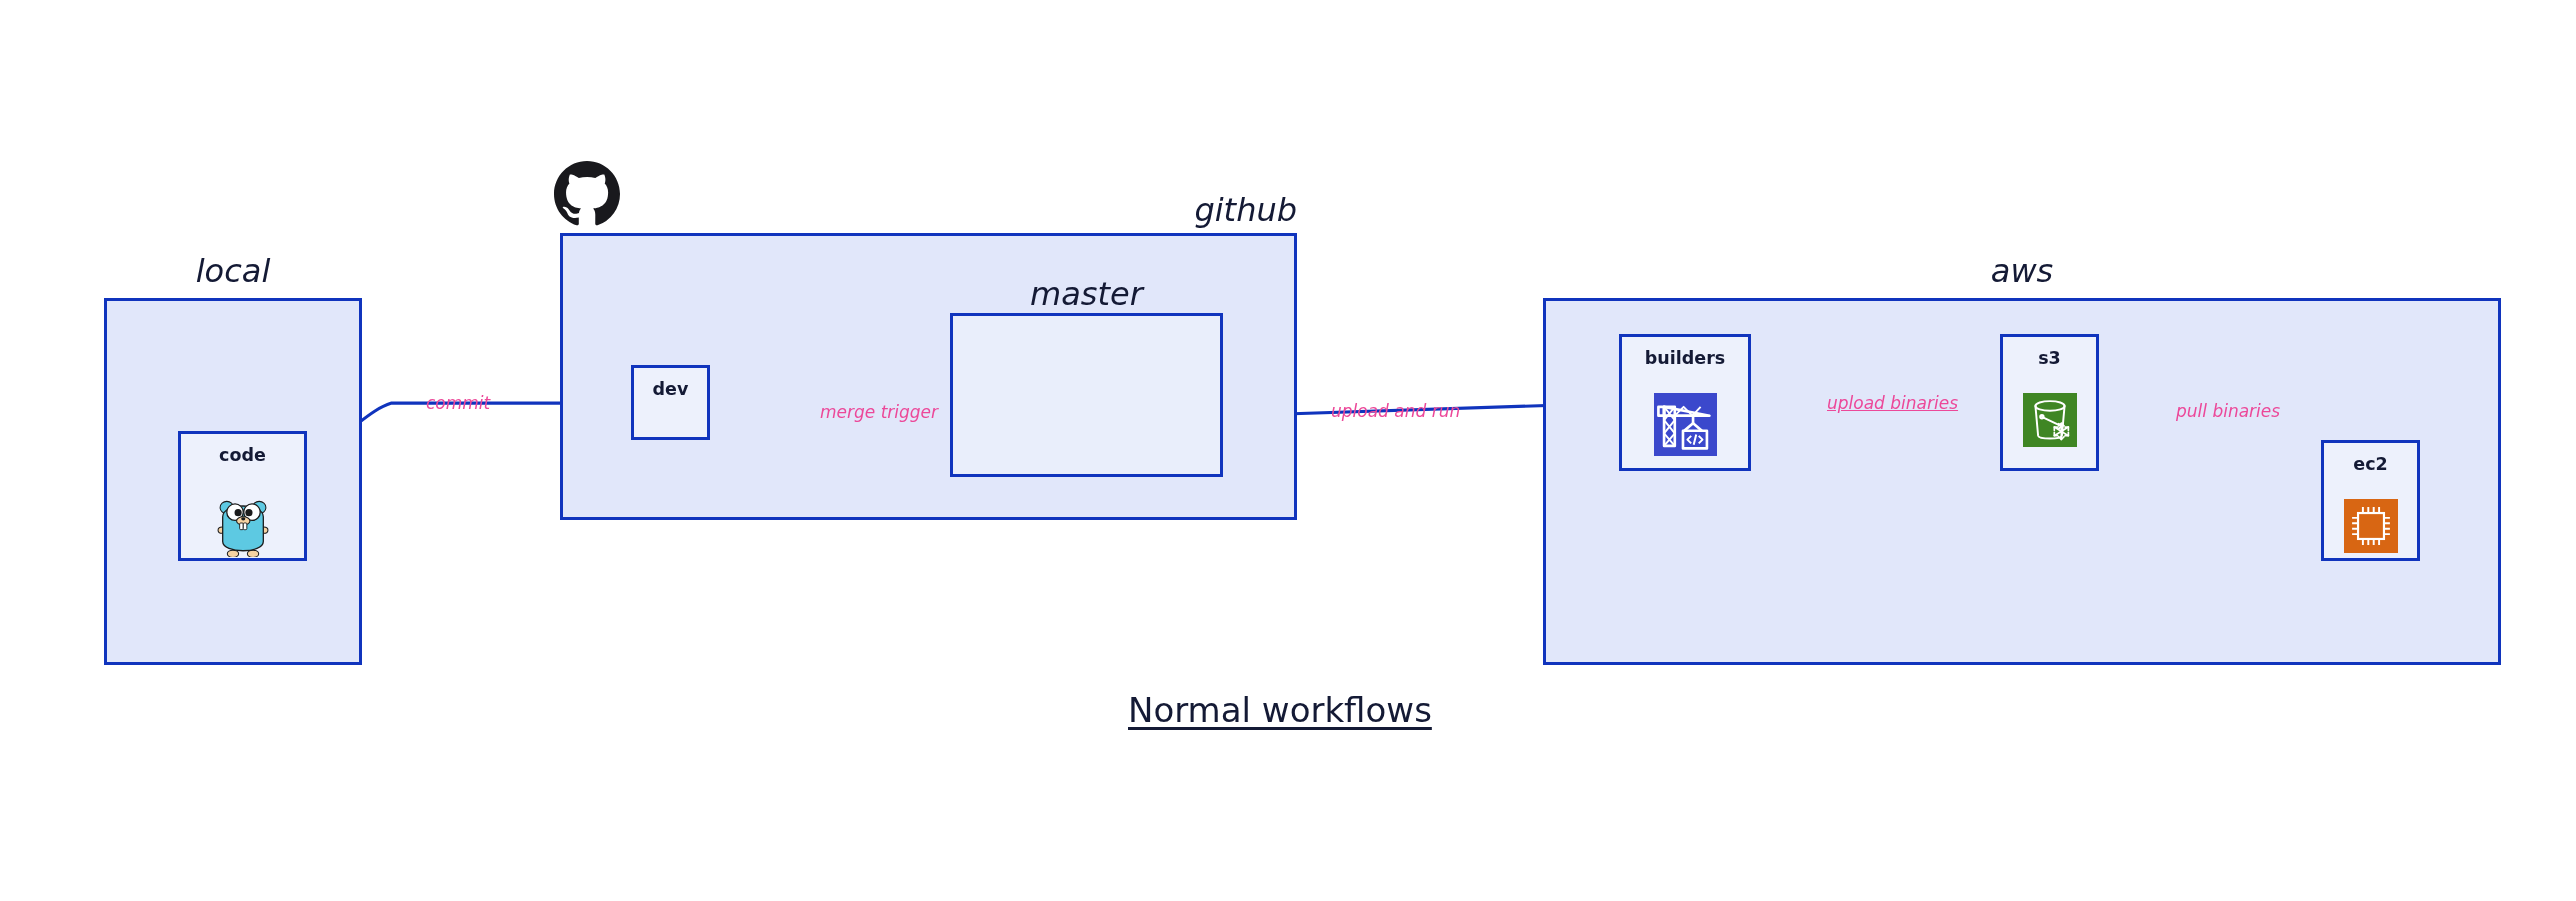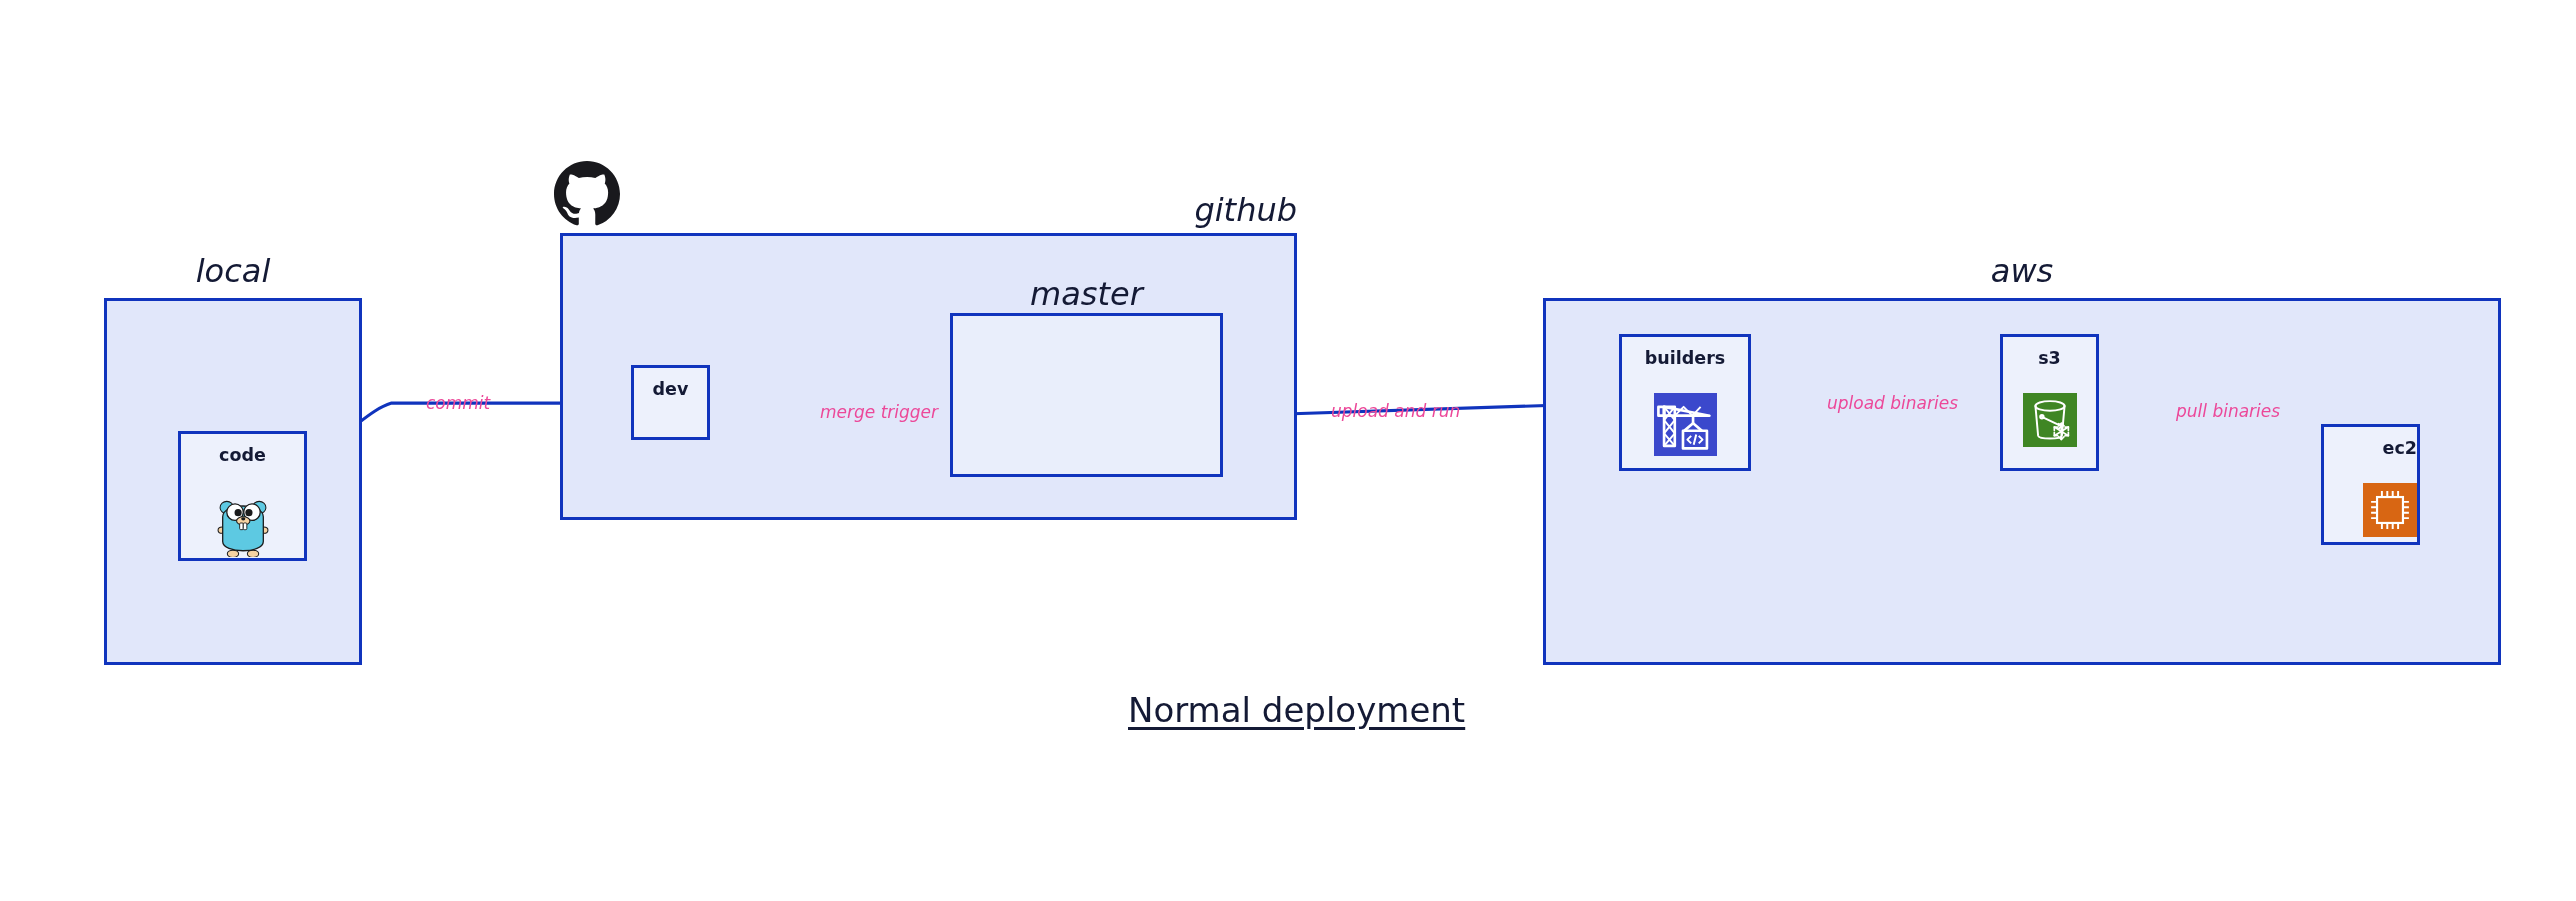--- a/index.html
+++ b/index.html
@@ -232,21 +232,21 @@
             <path d="M 71 56 L 71 86 M 58 63 L 84 79 M 84 63 L 58 79"></path>
             <path d="M 66 61 L 71 56 L 76 61 M 66 81 L 71 86 L 76 81"></path>
             <path d="M 58 63 L 58 69 M 58 63 L 64 63 M 84 79 L 84 73 M 84 79 L 78 79"></path>
             <path d="M 84 63 L 78 63 M 84 63 L 84 69 M 58 79 L 64 79 M 58 79 L 58 73"></path>
           </g>
         </g>
       </svg>
     </span>
   </div>
 
-  <div class="node" style="left:2321px; top:424px; width:99px; height:121px;align-items:flex-end;">
+  <div class="node" style="left:2321px; top:440px; width:99px; height:121px;">
     <span class="node-label">ec2</span>
     <span class="node-icon">
       <svg width="54" height="54" viewBox="0 0 100 100">
         <rect x="0" y="0" width="100" height="100" fill="#d86613"></rect>
         <g stroke="#ffffff" stroke-width="4" fill="none">
           <rect x="26" y="26" width="48" height="48"></rect>
         </g>
         <g stroke="#ffffff" stroke-width="3.6" stroke-linecap="butt">
 
           <path d="M 35 15 L 35 26 M 45 15 L 45 26 M 55 15 L 55 26 M 65 15 L 65 26"></path>
@@ -260,20 +260,20 @@
       </svg>
     </span>
   </div>
 
   <div class="edge-label" style="left:426px; top:395px;">commit</div>
 
   <div class="edge-label" style="left:820px; top:404px;">merge trigger</div>
 
   <div class="edge-label" style="left:1331px; top:403px;">upload and run</div>
 
-  <div class="edge-label" style="left:1827px; top:395px;">upload binaries</div>
+  <div class="edge-label" style="left:1827px; top:395px;text-decoration:underline;">upload binaries</div>
 
   <div class="edge-label" style="left:2176px; top:403px;">pull binaries</div>
 
-  <div id="diagram-title" style="left:1128px; top:693px;">Normal deployment</div>
+  <div id="diagram-title" style="left:1128px; top:693px;">Normal workflows</div>
 
 </div>
 
 
 </body></html>

